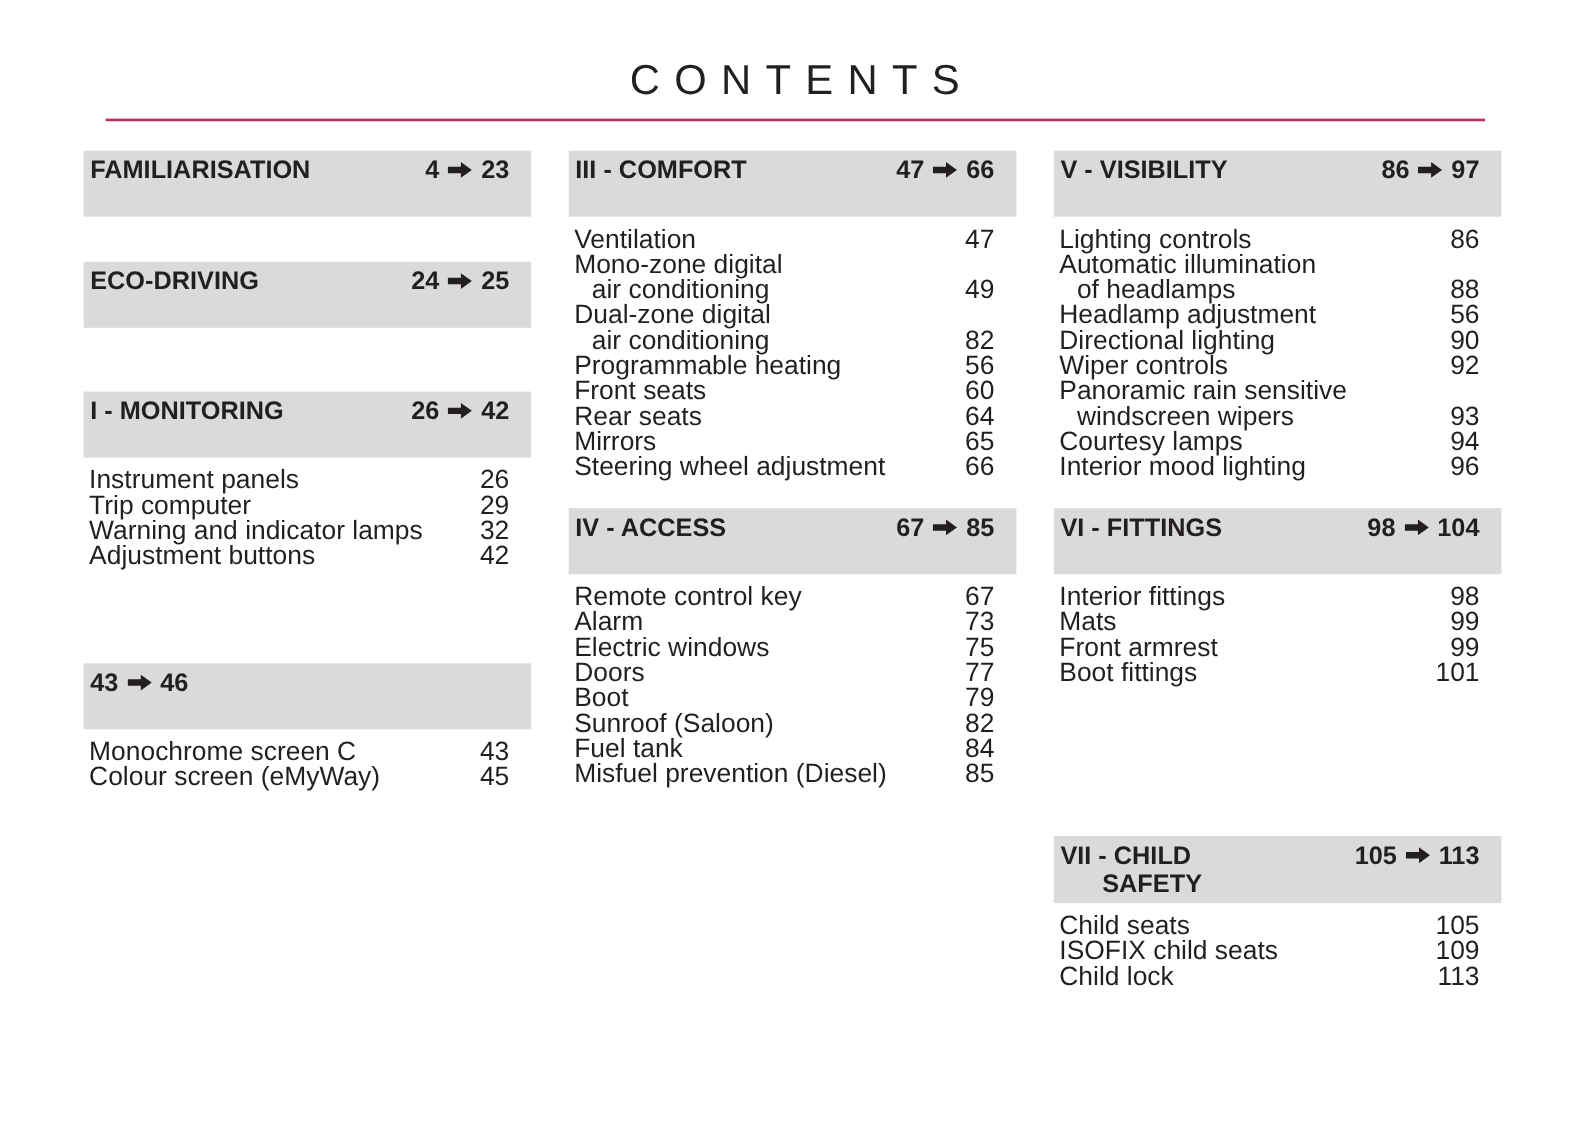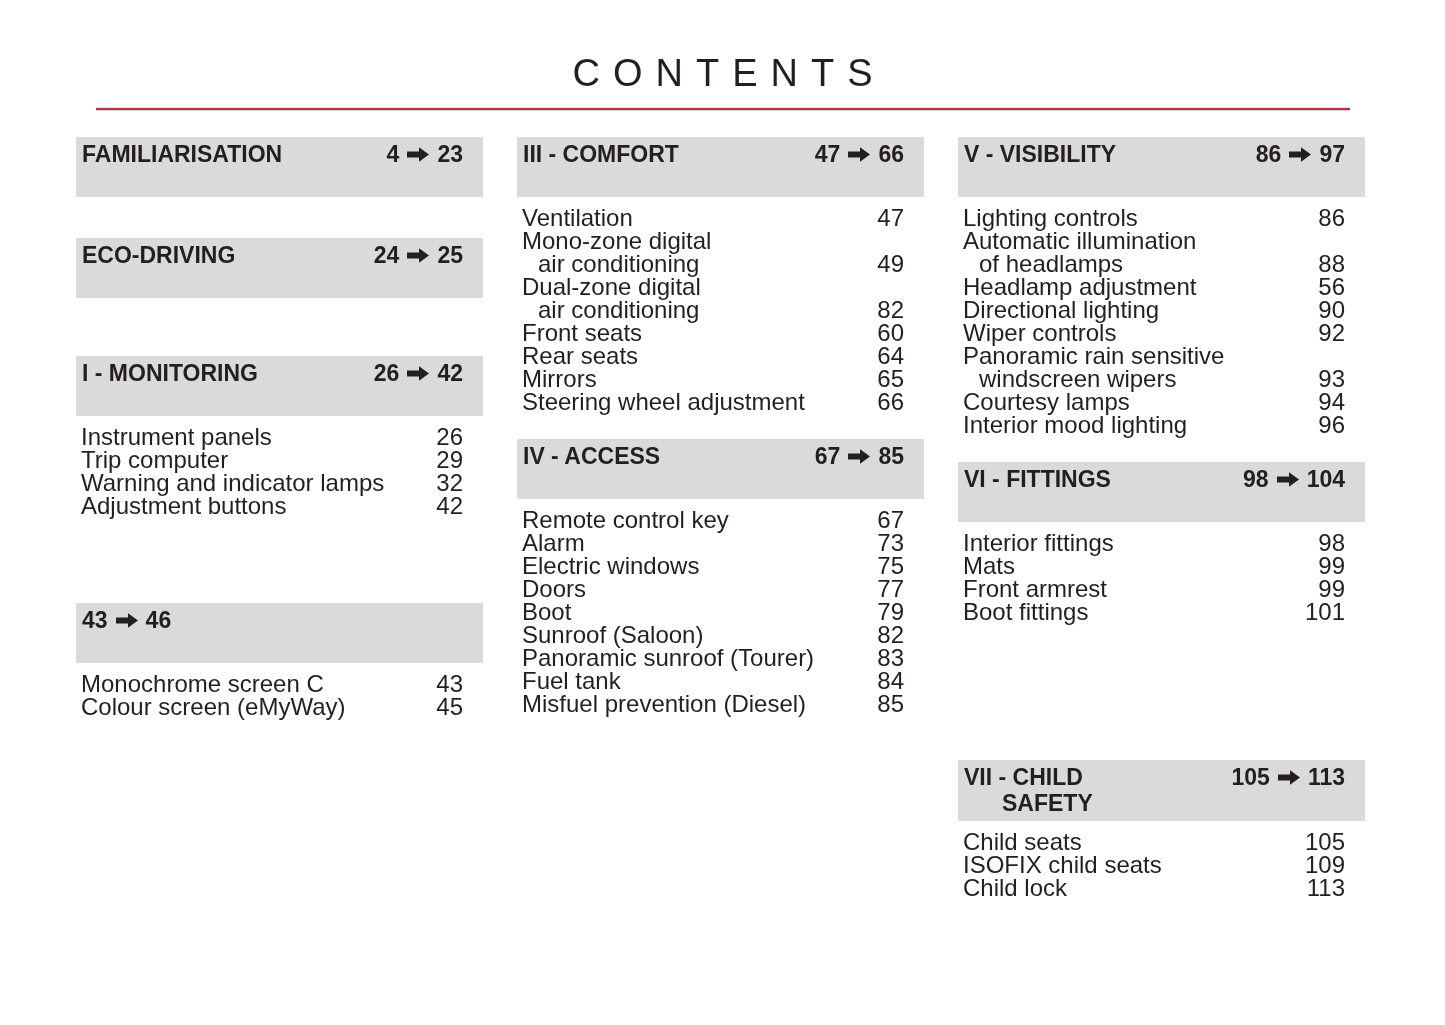--- a/index.html
+++ b/index.html
@@ -246,20 +246,26 @@
   </li>
             <li class="item">
     <span class="item-label">
                 <span class="ll">Dual-zone digital</span>
                 <span class="ll">air conditioning</span>
               </span>
     <span class="item-page">82</span>
   </li>
             <li class="item">
     <span class="item-label">
+                <span class="ll">Programmable heating</span>
+              </span>
+    <span class="item-page">56</span>
+  </li>
+            <li class="item">
+    <span class="item-label">
                 <span class="ll">Front seats</span>
               </span>
     <span class="item-page">60</span>
   </li>
             <li class="item">
     <span class="item-label">
                 <span class="ll">Rear seats</span>
               </span>
     <span class="item-page">64</span>
   </li>
@@ -321,26 +327,20 @@
     <span class="item-label">
                 <span class="ll">Boot</span>
               </span>
     <span class="item-page">79</span>
   </li>
             <li class="item">
     <span class="item-label">
                 <span class="ll">Sunroof (Saloon)</span>
               </span>
     <span class="item-page">82</span>
-  </li>
-            <li class="item">
-    <span class="item-label">
-                <span class="ll">Panoramic sunroof (Tourer)</span>
-              </span>
-    <span class="item-page">83</span>
   </li>
             <li class="item">
     <span class="item-label">
                 <span class="ll">Fuel tank</span>
               </span>
     <span class="item-page">84</span>
   </li>
             <li class="item">
     <span class="item-label">
                 <span class="ll">Misfuel prevention (Diesel)</span>

